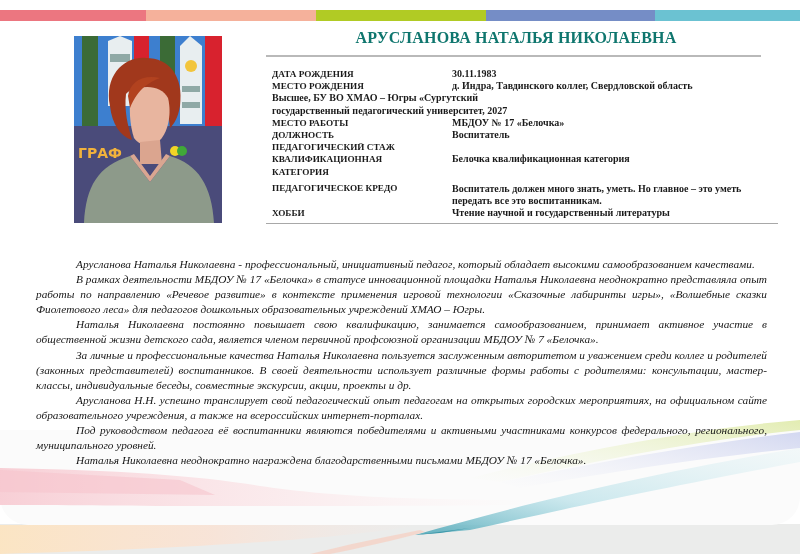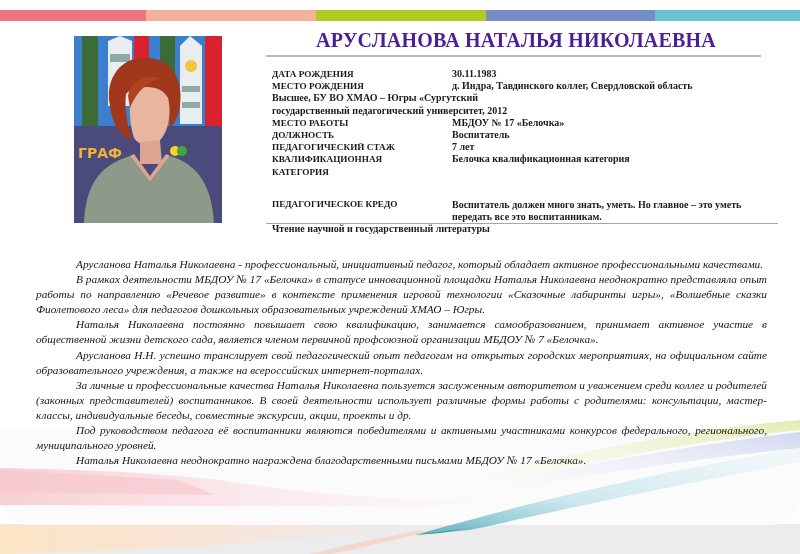--- a/index.html
+++ b/index.html
@@ -33,22 +33,22 @@
     .photo {
       position: absolute; left: 74px; top: 36px; width: 148px; height: 187px;
       overflow: hidden;
       background: #3b82f6;
     }
 
     
     .title {
       position: absolute; left: 266px; top: 29px; width: 500px;
       text-align: center;
-      font-weight: bold; font-size: 20px; letter-spacing: 0.2px;
-      color: #4c1d95;
+      font-weight: bold; font-size: 16px; letter-spacing: 0.2px;
+      color: #0f766e;
     }
     .title-rule {
       position: absolute; left: 266px; top: 55px; width: 495px; height: 2px;
       background: #b9b9b9;
     }
 
     
     .info {
       position: absolute; left: 272px; top: 68px; width: 500px;
       font-size: 9.2px; font-weight: bold; line-height: 12.2px;
@@ -166,49 +166,49 @@
 <div class="info">
   <div class="info-row">
     <div class="k">ДАТА РОЖДЕНИЯ</div>
     <div class="v">30.11.1983</div>
   </div>
   <div class="info-row">
     <div class="k">МЕСТО РОЖДЕНИЯ</div>
     <div class="v">д. Индра, Тавдинского коллег, Свердловской область</div>
   </div>
   <div class="info-row">
-    <div class="v" style="width:270px">Высшее, БУ ВО ХМАО – Югры «Сургутский государственный педагогический университет, 2012</div>
+    <div class="v" style="width:270px">Высшее, БУ ВО ХМАО – Югры «Сургутский государственный педагогический университет, 2027</div>
   </div>
   <div class="info-row">
     <div class="k">МЕСТО РАБОТЫ</div>
     <div class="v">МБДОУ  № 17 «Белочка»</div>
   </div>
   <div class="info-row">
     <div class="k">ДОЛЖНОСТЬ</div>
     <div class="v">Воспитатель</div>
   </div>
   <div class="info-row">
     <div class="k">ПЕДАГОГИЧЕСКИЙ СТАЖ</div>
-    <div class="v">7 лет</div>
   </div>
   <div class="info-row">
     <div class="k" style="width:150px;margin-right:30px">КВАЛИФИКАЦИОННАЯ КАТЕГОРИЯ</div>
     <div class="v">Белочка квалификационная категория</div>
   </div>
-  <div class="info-row" style="margin-top:20px">
+  <div class="info-row" style="margin-top:4px">
     <div class="k">ПЕДАГОГИЧЕСКОЕ КРЕДО</div>
     <div class="v" style="width:310px;padding-top:1px">Воспитатель должен много знать, уметь. Но главное – это уметь передать все это воспитанникам.</div>
   </div>
   <div class="info-row">
+    <div class="k">ХОББИ</div>
     <div class="v">Чтение научной и государственный литературы</div>
   </div>
 </div>
 <div class="info-rule"></div>
 
 <div class="bio">
-  <p>Арусланова Наталья Николаевна - профессиональный, инициативный педагог, который обладает активное профессиональными качествами.</p>
+  <p>Арусланова Наталья Николаевна - профессиональный, инициативный педагог, который обладает высокими самообразованием качествами.</p>
   <p>В рамках деятельности МБДОУ № 17 «Белочка» в статусе инновационной площадки Наталья Николаевна неоднократно представляла опыт работы по направлению «Речевое развитие» в контексте применения игровой технологии «Сказочные лабиринты игры», «Волшебные сказки Фиолетового леса» для педагогов дошкольных образовательных учреждений ХМАО – Югры.</p>
   <p>Наталья Николаевна постоянно повышает свою квалификацию, занимается самообразованием, принимает активное участие в общественной жизни детского сада, является членом первичной профсоюзной организации МБДОУ № 7 «Белочка».</p>
+  <p>За личные и профессиональные качества Наталья Николаевна пользуется заслуженным авторитетом и уважением среди коллег и родителей (законных представителей) воспитанников. В своей деятельности использует различные формы работы с родителями: консультации, мастер-классы, индивидуальные беседы, совместные экскурсии, акции, проекты и др.</p>
   <p>Арусланова Н.Н. успешно транслирует свой педагогический опыт  педагогам на открытых городских мероприятиях, на официальном сайте образовательного учреждения, а также на всероссийских интернет-порталах.</p>
-  <p>За личные и профессиональные качества Наталья Николаевна пользуется заслуженным авторитетом и уважением среди коллег и родителей (законных представителей) воспитанников. В своей деятельности использует различные формы работы с родителями: консультации, мастер-классы, индивидуальные беседы, совместные экскурсии, акции, проекты и др.</p>
   <p>Под руководством педагога её воспитанники являются победителями и активными участниками конкурсов федерального, регионального, муниципального уровней.</p>
   <p>Наталья Николаевна неоднократно награждена благодарственными письмами МБДОУ № 17 «Белочка».</p>
 </div>
 
 </body></html>

